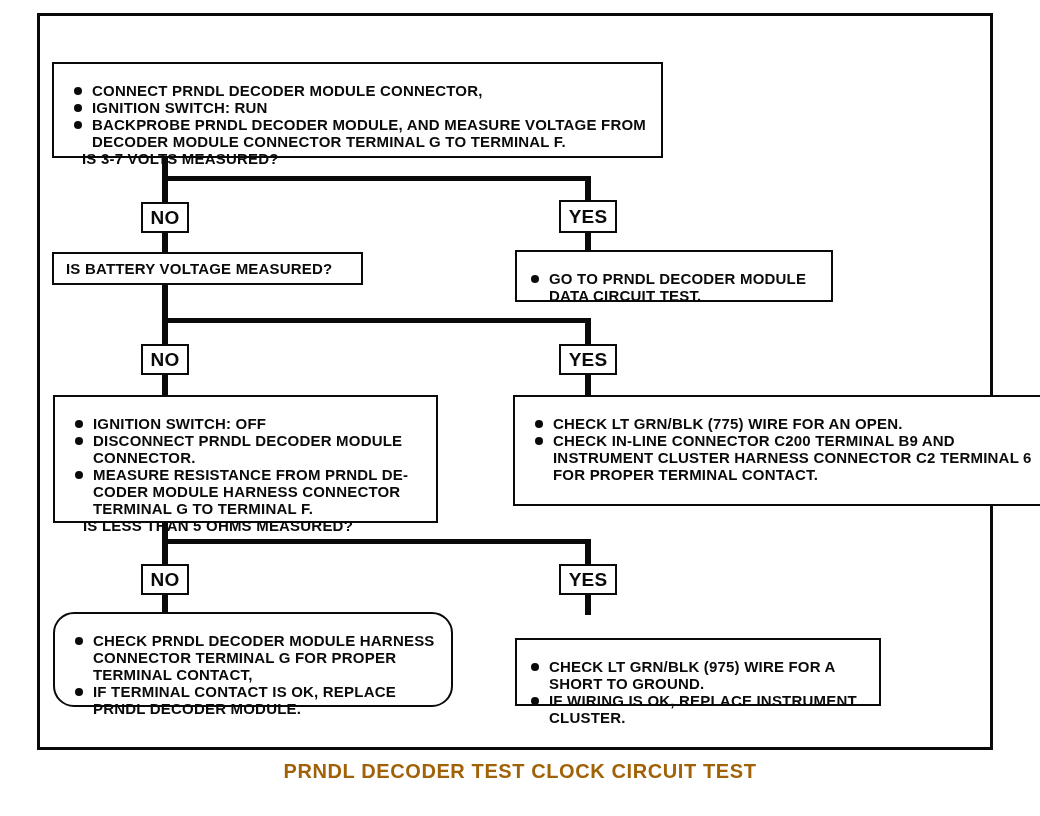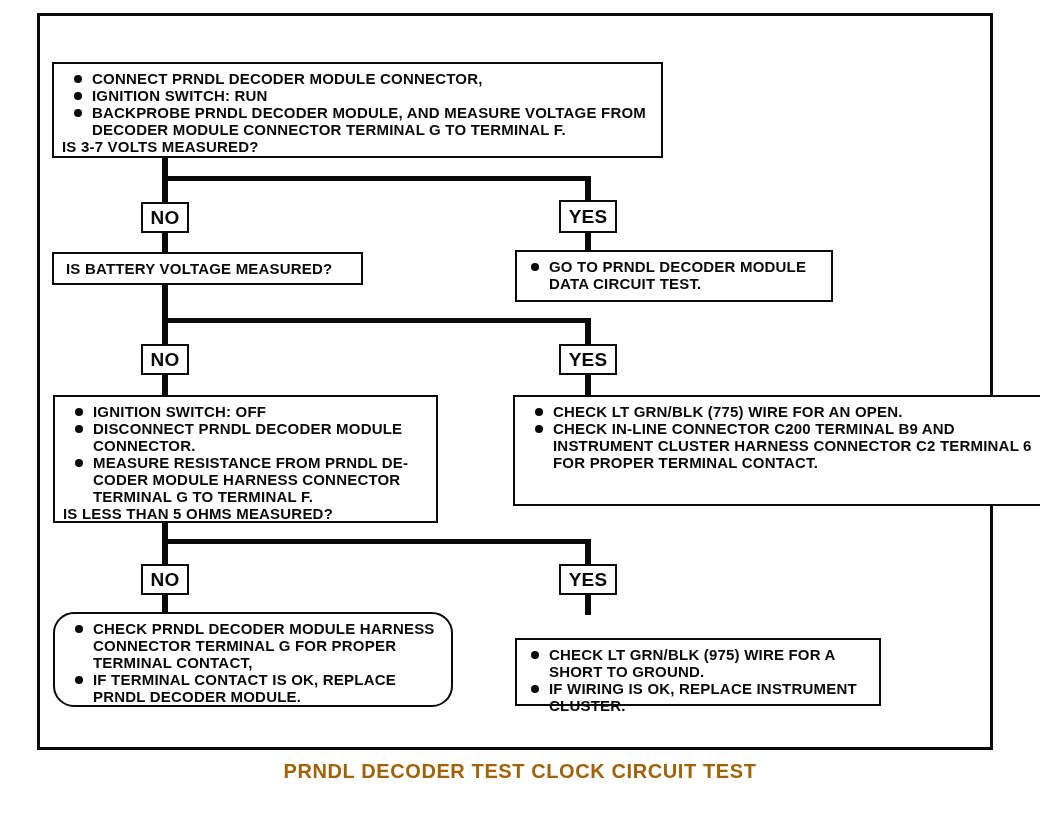--- a/index.html
+++ b/index.html
@@ -1,25 +1,25 @@
 <!DOCTYPE html>
 <html><head>
 <meta charset="utf-8">
 <style>
   html,body{margin:0;padding:0;background:#ffffff;}
   body{width:1040px;height:816px;font-family:"Liberation Sans",sans-serif;}
   .stage{position:relative;width:1040px;height:816px;background:#ffffff;color:#0a0a0a;}
   .outer{position:absolute;left:37px;top:13px;width:956px;height:737px;border:3px solid #0a0a0a;box-sizing:border-box;background:#ffffff;z-index:0;}
   .line{position:absolute;background:#0a0a0a;z-index:1;}
   .box{position:absolute;border:2px solid #0a0a0a;box-sizing:border-box;background:#ffffff;z-index:2;font-weight:700;font-size:15px;line-height:17px;letter-spacing:0.2px;}
-  .content{padding-top:6px;padding-bottom:4px;}
+  .content{padding-top:18px;padding-bottom:4px;}
   .brow{display:flex;align-items:flex-start;padding-left:20px;padding-right:6px;}
   .brow .dot{flex:0 0 8px;width:8px;height:8px;border-radius:50%;background:#0a0a0a;margin-top:5px;margin-right:10px;}
   .brow.tight{padding-left:14px;}
-  .q{padding-left:8px;padding-right:4px;}
+  .q{padding-left:8px;padding-right:4px;margin-left:20px;}
   .label-box{display:flex;align-items:center;justify-content:center;font-size:19px;}
   .single{display:flex;align-items:center;padding-left:12px;}
   .title{position:absolute;left:0;right:0;top:760px;text-align:center;font-weight:700;font-size:20px;letter-spacing:0.6px;color:#a16207;}
 </style>
 </head>
 <body>
 
 <div class="stage">
 
   <div class="outer"></div>

